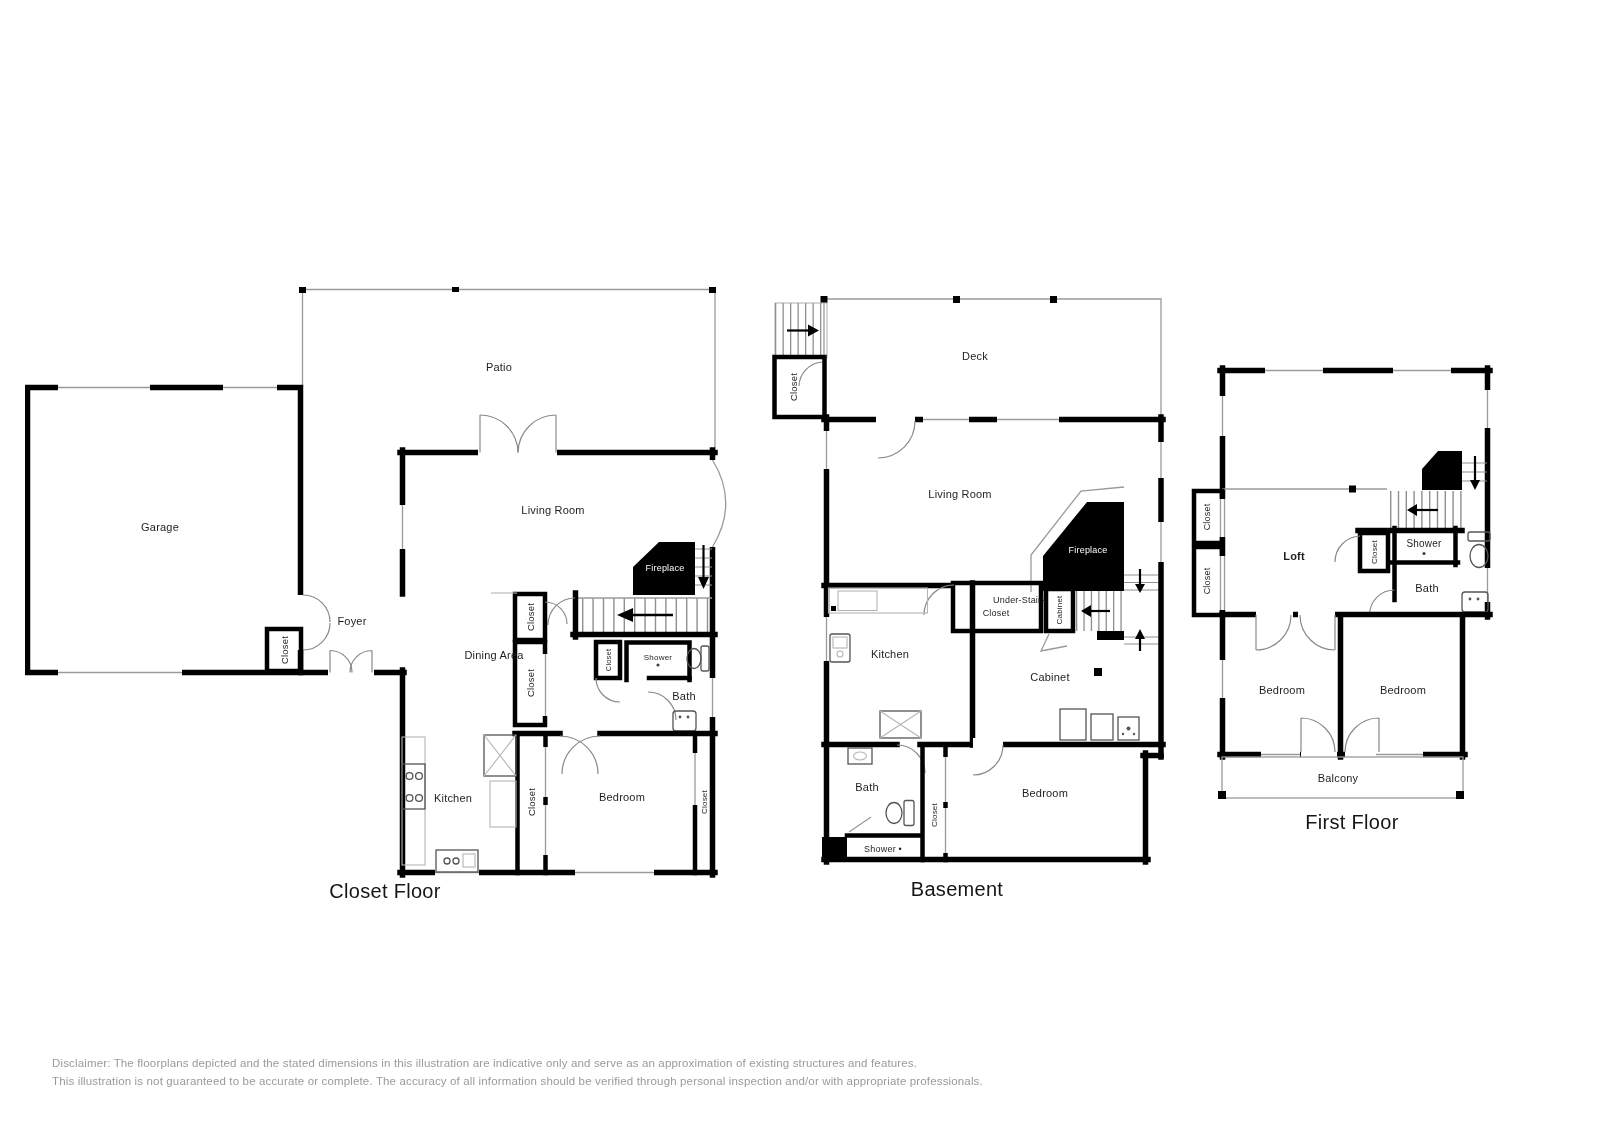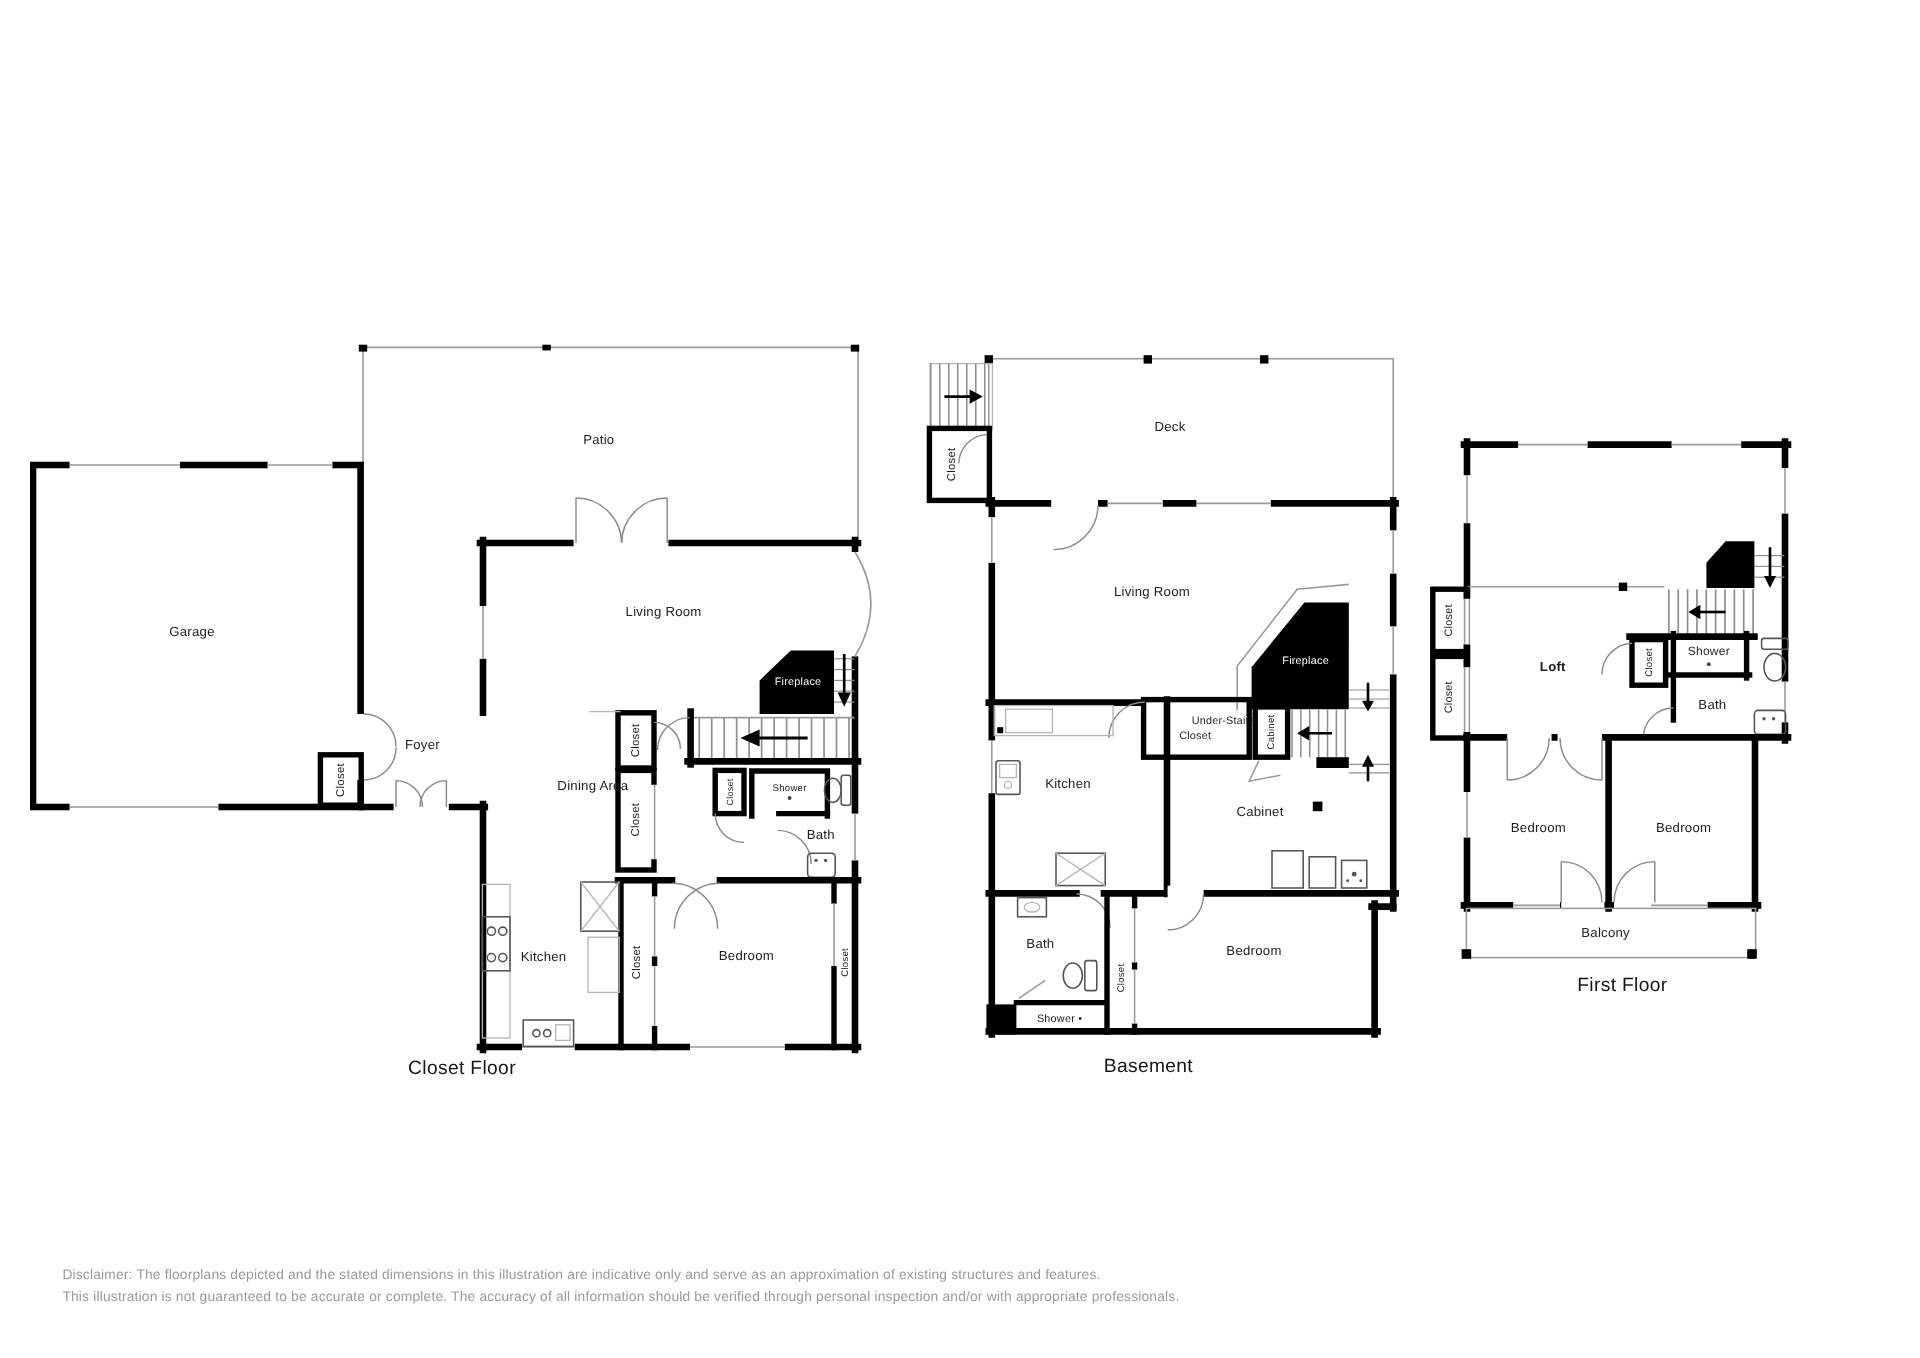--- a/index.html
+++ b/index.html
@@ -3,21 +3,21 @@
 <meta charset="utf-8">
 <style>
   html,body{margin:0;padding:0;background:#fff;}
   body{width:1600px;height:1132px;position:relative;font-family:"Liberation Sans",sans-serif;overflow:hidden;}
   .plan{position:absolute;}
   .plan svg{position:absolute;left:0;top:0;}
   .lbl{position:absolute;transform:translate(-50%,-50%);font-size:11px;color:#1e1e1e;white-space:nowrap;letter-spacing:.2px;}
   .rot{transform:translate(-50%,-50%) rotate(-90deg);font-size:9.5px;}
   .fs8{font-size:8px;} .fs75{font-size:7.5px;} .fs9{font-size:9px;} .fs10{font-size:10px;}
   .white{color:#fff;}
-  .title{position:absolute;transform:translate(-50%,-50%);font-size:16px;color:#151515;letter-spacing:.3px;}
+  .title{position:absolute;transform:translate(-50%,-50%);font-size:20px;color:#151515;letter-spacing:.3px;}
   .disc{position:absolute;font-size:11.5px;color:#9a9a9a;letter-spacing:.15px;}
   .w{stroke:#000;stroke-width:5.5;fill:none;stroke-linecap:square;}
   .w4{stroke:#000;stroke-width:4.5;fill:none;stroke-linecap:square;}
   .thin{stroke:#9a9a9a;stroke-width:1.3;fill:none;}
   .arc{stroke:#8a8a8a;stroke-width:1.2;fill:none;}
   .fix{stroke:#555;stroke-width:1.3;fill:none;}
   .faint{stroke:#b5b5b5;stroke-width:1.1;fill:none;}
   .tread{stroke:#8f8f8f;fill:none;}
   .blk{fill:#000;stroke:none;}
   .gap{fill:#fff;stroke:none;}

